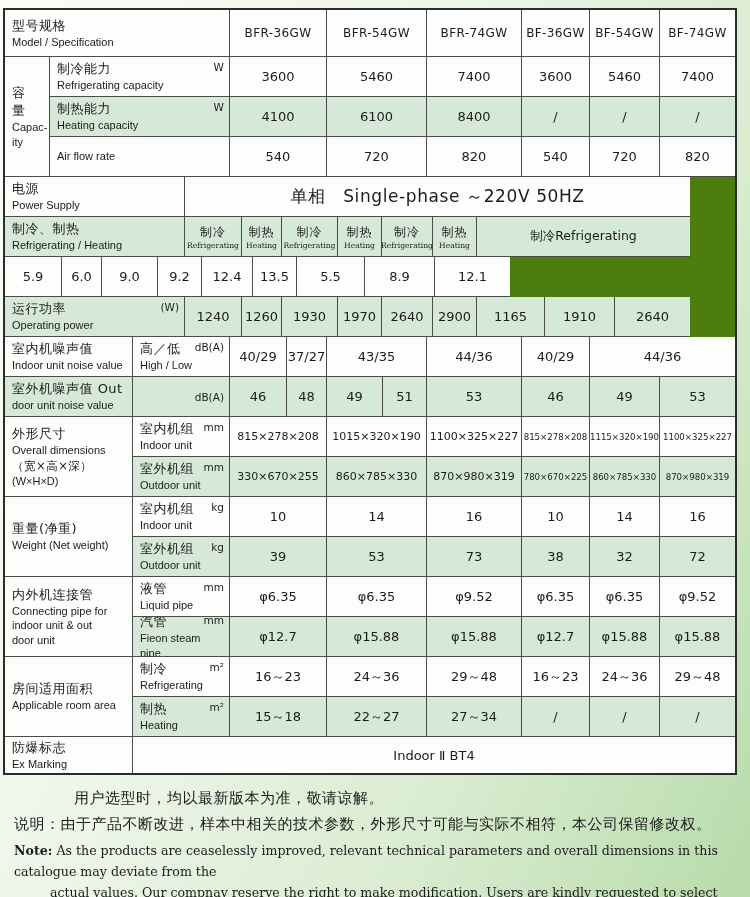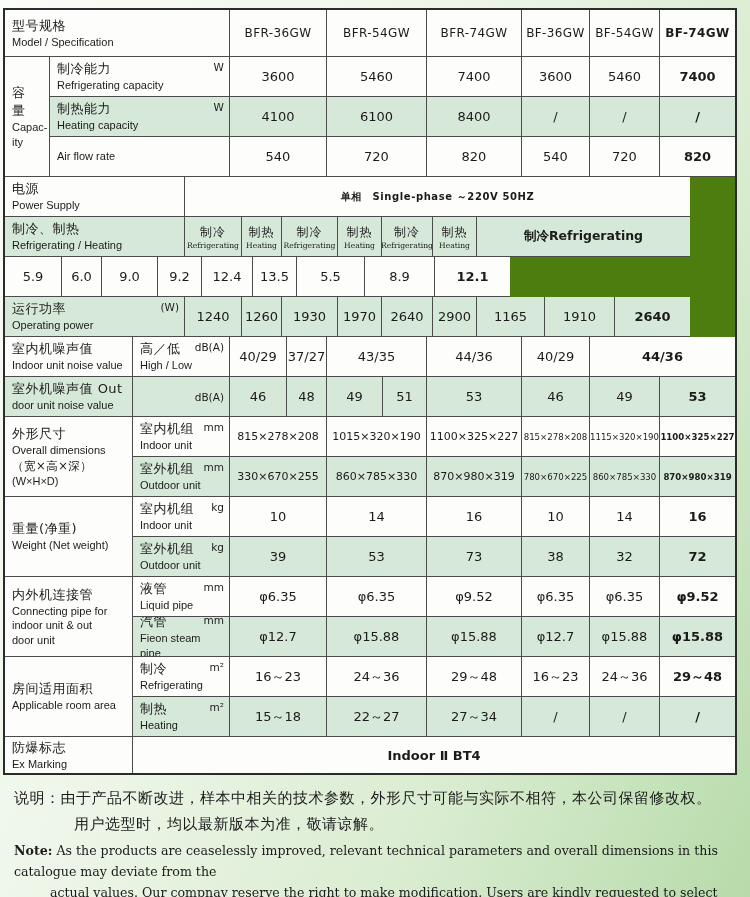--- a/index.html
+++ b/index.html
@@ -8,42 +8,42 @@
     background:linear-gradient(115deg,#fbfdf8 0%,#eef6e9 38%,#d9ecd0 70%,#b7dbaa 100%);
     font-family:"DejaVu Sans",sans-serif;color:#1b1b1b;
   }
   .tbl{position:absolute;left:3px;top:8px;width:730px;border:2px solid #2b2b2b;
        display:flex;flex-direction:column;background:#4d7c0f;}
   .row{display:flex;}
   .sec{display:flex;}
   .col{display:flex;flex-direction:column;flex:1;}
   .cell{box-sizing:border-box;border-right:1px solid #4b4b4b;border-bottom:1px solid #4b4b4b;
         background:#fdfefc;overflow:hidden;flex-shrink:0;}
-  .row > .cell:last-child{border-right:none;font-weight:bold;}
+  .row > .cell:last-child{border-right:none;}
   .tbl > .last .cell{border-bottom:none;}
   .g{background:#d6e8d8;}
   
   .wHdr{width:225px}.wA{width:45px}.wB{width:180px}.wC{width:128px}.wD{width:97px}
   .c1{width:97px}.c2{width:100px}.c3{width:95px}.c4{width:68px}.c5{width:70px}.c6{width:75px}
   .n1{width:57px}.n2{width:40px}.n3{width:56px}.n4{width:44px}.n5{width:51px}
   .sAll{width:505px}.sBF{width:213px}.s23{width:145px}.sEx{width:602px}
   
   .h47{height:47px}.h40{height:40px}.h36{height:36px}
   
   .lbl{display:flex;flex-direction:column;justify-content:center;padding:2px 5px 2px 7px;}
   .zh{font-size:13px;line-height:1.4;white-space:pre-line;letter-spacing:.5px;}
   .en{font-size:11px;line-height:1.3;font-family:Liberation Sans, sans-serif;white-space:pre-line;}
   .unit{font-size:10.5px;padding-top:1px;}
   .l1{display:flex;justify-content:space-between;align-items:flex-start;}
   .grp{align-items:flex-start;}
   
   .v{display:flex;align-items:center;justify-content:center;font-size:13px;text-align:center;}
   .sm{font-size:8.6px;letter-spacing:0;}
   .model{font-size:12px;letter-spacing:.4px;}
-  .ps{font-size:10px;letter-spacing:.6px;}
+  .ps{font-size:17px;letter-spacing:.6px;}
   
   .mh{display:flex;flex-direction:column;align-items:center;justify-content:center;text-align:center;}
   .mh .mzh{font-size:12px;letter-spacing:1px;}
   .mh .men{font-size:7.6px;font-family:"DejaVu Serif","Liberation Serif",serif;}
   .mbf{font-size:12.5px;}
   
   .notes{position:absolute;left:14px;top:786px;width:726px;}
   .nzh{font-size:15px;line-height:1.7;letter-spacing:.5px;}
   .nzh2{padding-left:60px;}
   .nen{font-size:12.6px;font-family:"DejaVu Serif","Liberation Serif",serif;line-height:1.68;margin-top:3px;}
@@ -395,20 +395,20 @@
     <div class="cell wC lbl">
       <div class="zh">防爆标志</div>
       <div class="en">Ex  Marking</div>
     </div>
     <div class="cell sEx v">Indoor Ⅱ BT4</div>
   </div>
 
 </div>
 
 <div class="notes">
+  <div class="nzh nzh2">用户选型时，均以最新版本为准，敬请谅解。</div>
   <div class="nzh">说明：由于产品不断改进，样本中相关的技术参数，外形尺寸可能与实际不相符，本公司保留修改权。</div>
-  <div class="nzh nzh2">用户选型时，均以最新版本为准，敬请谅解。</div>
   <div class="nen">
     <div><span class="nen-lead">Note:</span> <span>As the products are ceaselessly improved, relevant technical parameters and overall dimensions in this catalogue may  deviate from the</span></div>
     <div class="ind">actual values. Our compnay reserve the right to make modification. Users are kindly requested to select the model / type of the products</div>
 
   </div>
 </div>
 
 </body></html>

